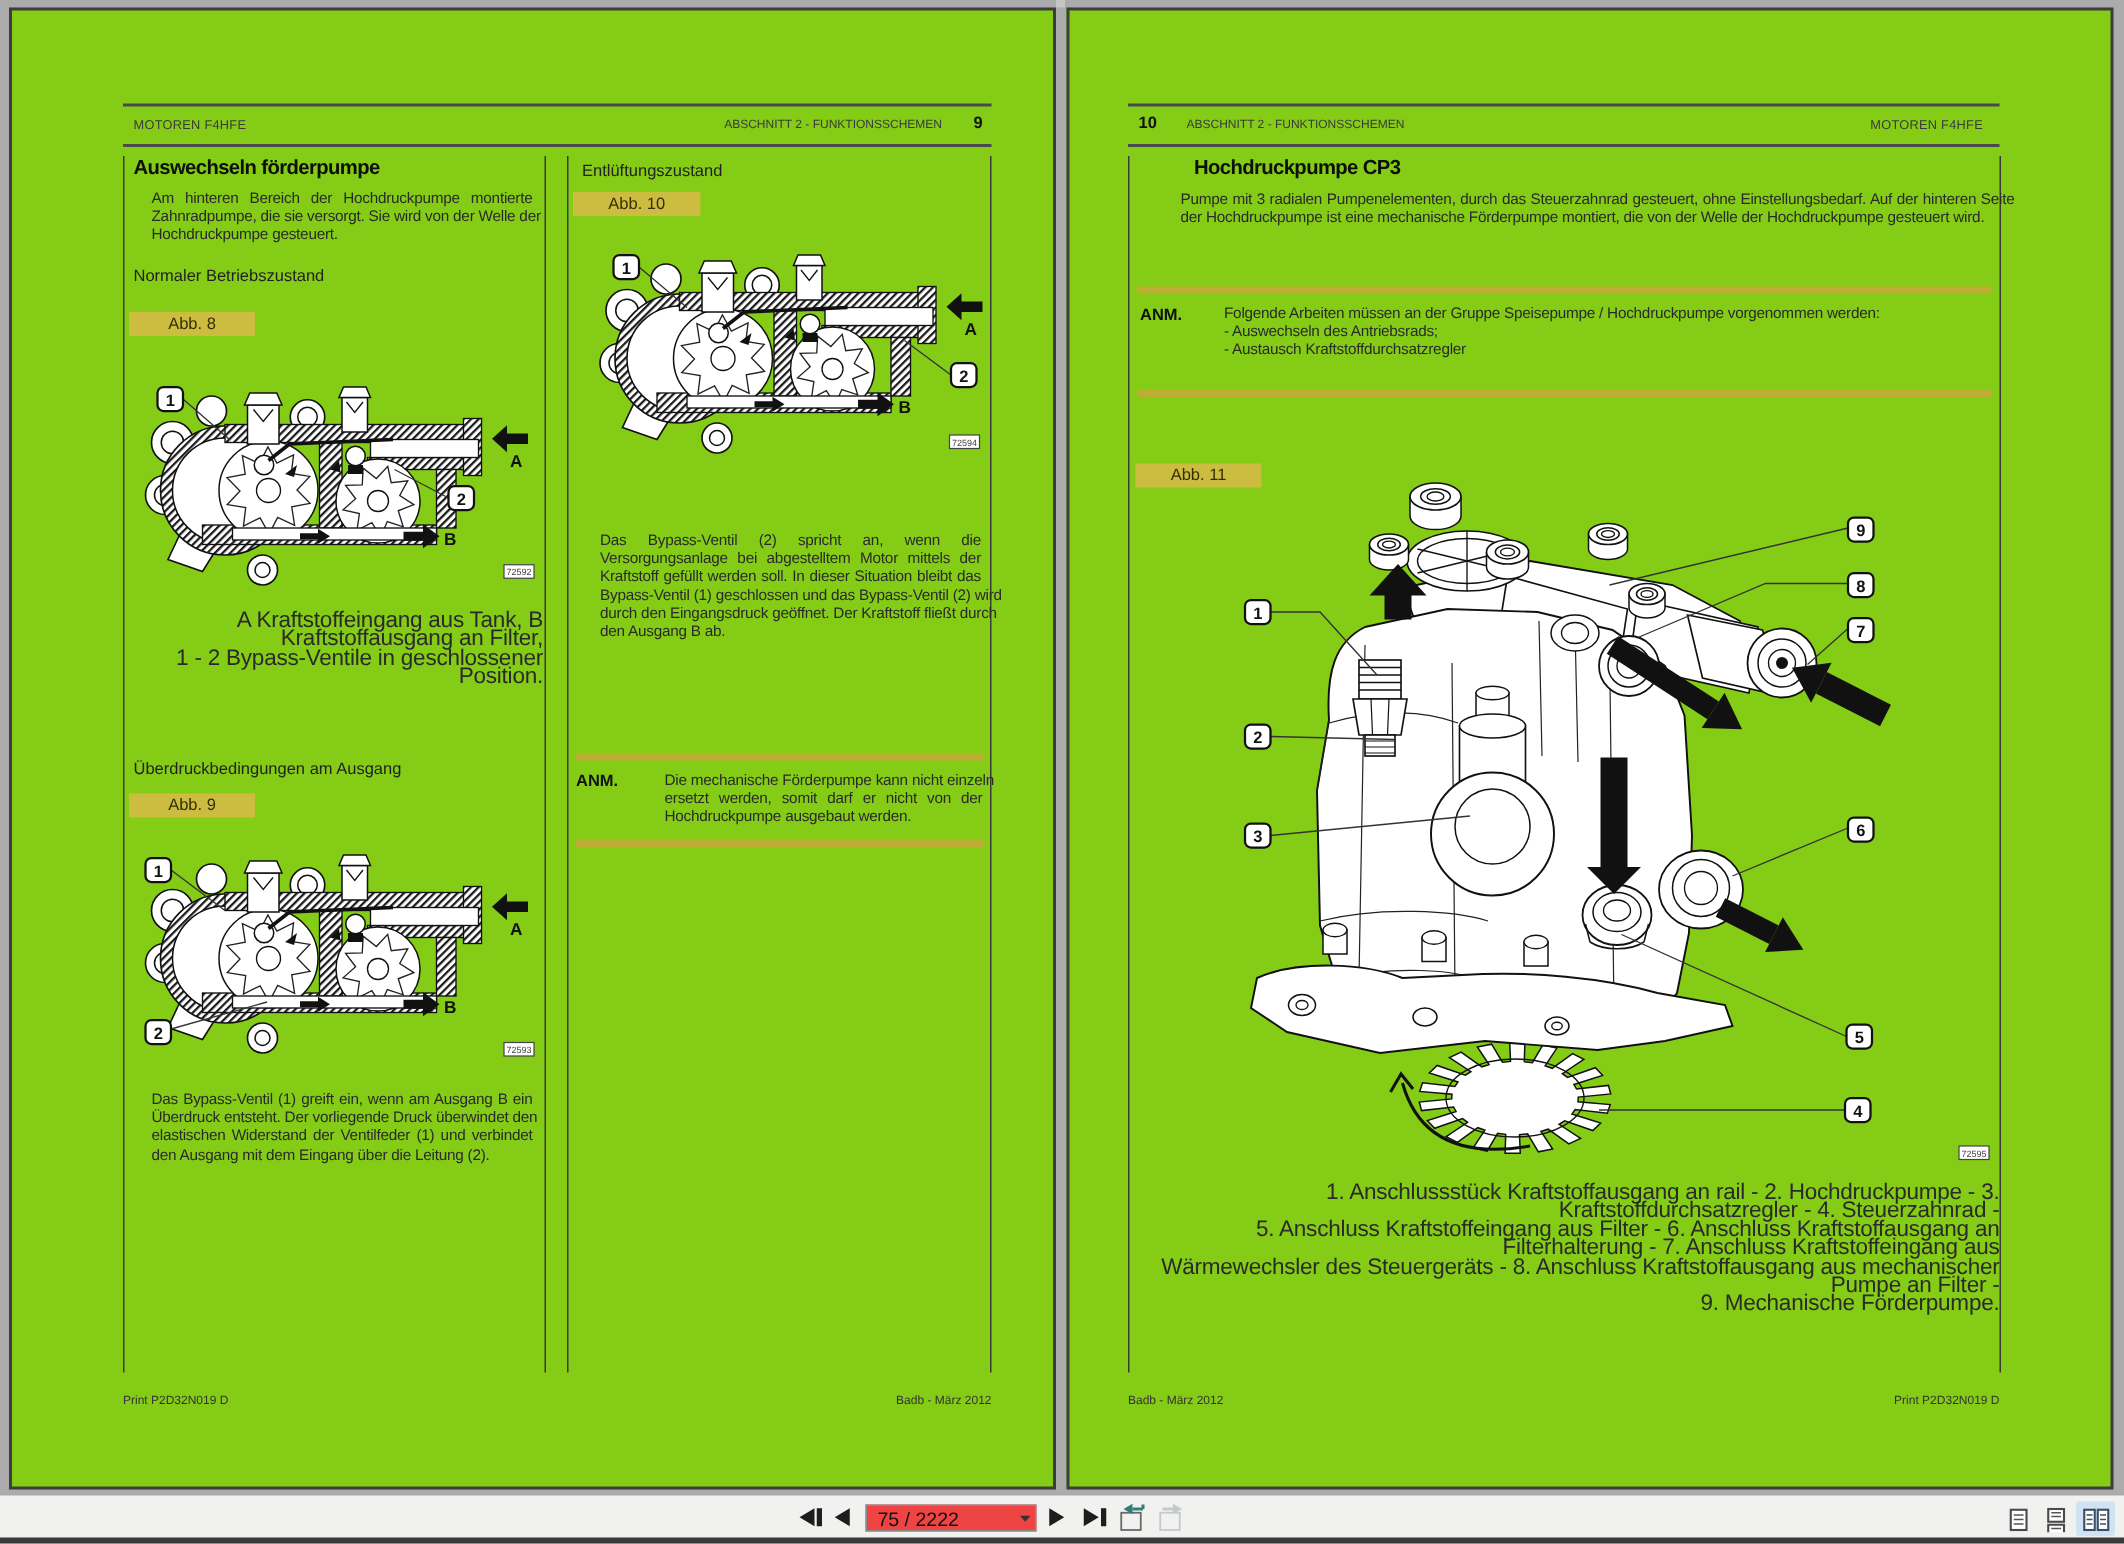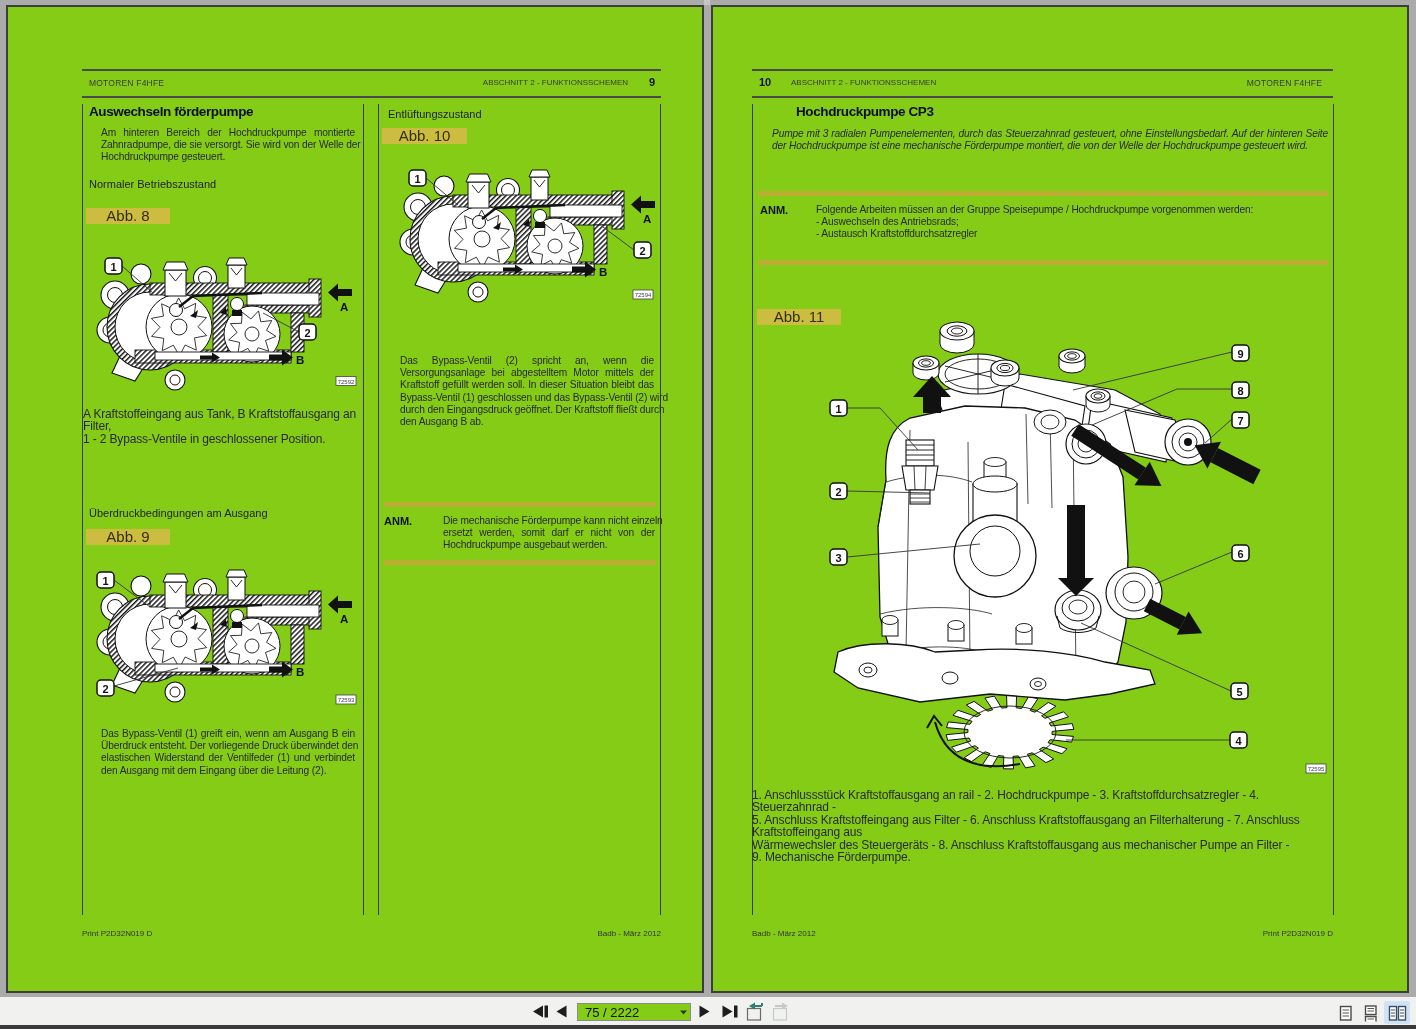--- a/index.html
+++ b/index.html
@@ -11,30 +11,30 @@
   .abs { position:absolute; }
   .rule { position:absolute; height:2px; background:#4a4a4a; }
   .vline { position:absolute; width:1px; background:#3a3a3a; }
   .hdr { position:absolute; font-size:8.5px; letter-spacing:0.2px; color:#3a3a3a; }
   .pgnum { position:absolute; font-size:11px; font-weight:bold; color:#111; }
   .h1 { position:absolute; font-size:13.5px; font-weight:bold; color:#0e0e0e; letter-spacing:-0.4px; }
   .sub { position:absolute; font-size:11px; color:#222; }
   .jl, .ll { font-size:10.2px; color:#2a2a2a; line-height:12.2px; letter-spacing:-0.15px; height:12.2px; white-space:nowrap;margin-left:12px; }
   .jl { text-align:justify; text-align-last:justify; }
   .ll { text-align:left; }
-  .cap { position:absolute; font-size:12px; color:#2a2a2a; line-height:12.4px; text-align:left; letter-spacing:-0.15px; }
-  .abb { position:absolute; background:#ccbd41; color:#352e05; font-size:15px; text-align:center; line-height:16px; height:16px; }
+  .cap { position:absolute; font-size:15px; color:#2a2a2a; line-height:12.4px; text-align:right; letter-spacing:-0.15px; }
+  .abb { position:absolute; background:#ccbd41; color:#352e05; font-size:11px; text-align:center; line-height:16px; height:16px; }
   .bar { position:absolute; height:5px; background:#bcad33; }
   .anm { position:absolute; font-size:11px; font-weight:bold; color:#111; }
   .ftr { position:absolute; font-size:8px; color:#333; }
   svg { position:absolute; overflow:visible; }
   svg text { letter-spacing:0; }
   #toolbar { position:absolute; left:0; top:997px; width:1416px; height:29px; background:#f1f1f0; }
   #bstrip { position:absolute; left:0; top:1025px; width:1416px; height:4px; background:#3a3a3a; }
-  #pagebox { position:absolute; left:577px; top:1003px; width:114px; height:18px; background:#84cc16; border:1px solid #8a8a8a; font-size:13px; color:#111; line-height:17px; padding-left:7px; }
+  #pagebox { position:absolute; left:577px; top:1003px; width:114px; height:18px; background:#ef4444; border:1px solid #8a8a8a; font-size:13px; color:#111; line-height:17px; padding-left:7px; }
 </style>
 </head>
 <body>
   <div class="page" id="pageL">
 
     <div class="rule" style="left:74px; top:62px; width:579px;"></div>
     <div class="hdr" style="left:81px; top:71px;">MOTOREN F4HFE</div>
     <div class="hdr" style="left:380px; top:71px; width:240px; text-align:right; font-size:8px; letter-spacing:0;">ABSCHNITT 2 - FUNKTIONSSCHEMEN</div>
     <div class="pgnum" style="left:641px; top:69px;">9</div>
     <div class="rule" style="left:74px; top:89px; width:579px;"></div>
@@ -174,21 +174,21 @@
     <div class="rule" style="left:39px; top:62px; width:581px;"></div>
     <div class="pgnum" style="left:46px; top:69px;">10</div>
     <div class="hdr" style="left:78px; top:71px; font-size:8px; letter-spacing:0;">ABSCHNITT 2 - FUNKTIONSSCHEMEN</div>
     <div class="hdr" style="left:377px; top:71px; width:232px; text-align:right;">MOTOREN F4HFE</div>
     <div class="rule" style="left:39px; top:89px; width:581px;"></div>
 
     <div class="vline" style="left:39px; top:97px; height:811px;"></div>
     <div class="vline" style="left:620px; top:97px; height:811px;"></div>
 
     <div class="h1" style="left:47px; top:97px;margin-left:36px;">Hochdruckpumpe CP3</div>
-    <div class="abs" style="left:47px; top:121px; width:568px;font-style:italic;">
+    <div class="abs" style="left:62px; top:121px; width:568px;">
       <div class="jl">Pumpe mit 3 radialen Pumpenelementen, durch das Steuerzahnrad gesteuert, ohne Einstellungsbedarf. Auf der hinteren Seite</div>
       <div class="ll">der Hochdruckpumpe ist eine mechanische Förderpumpe montiert, die von der Welle der Hochdruckpumpe gesteuert wird.</div>
     </div>
     <div class="bar" style="left:45px; top:184px; width:570px;"></div>
     <div class="anm" style="left:47px; top:197px;">ANM.</div>
     <div class="abs" style="left:91px; top:197px; width:524px;">
       <div class="ll">Folgende Arbeiten müssen an der Gruppe Speisepumpe / Hochdruckpumpe vorgenommen werden:</div>
       <div class="ll">- Auswechseln des Antriebsrads;</div>
       <div class="ll">- Austausch Kraftstoffdurchsatzregler</div>
     </div>

